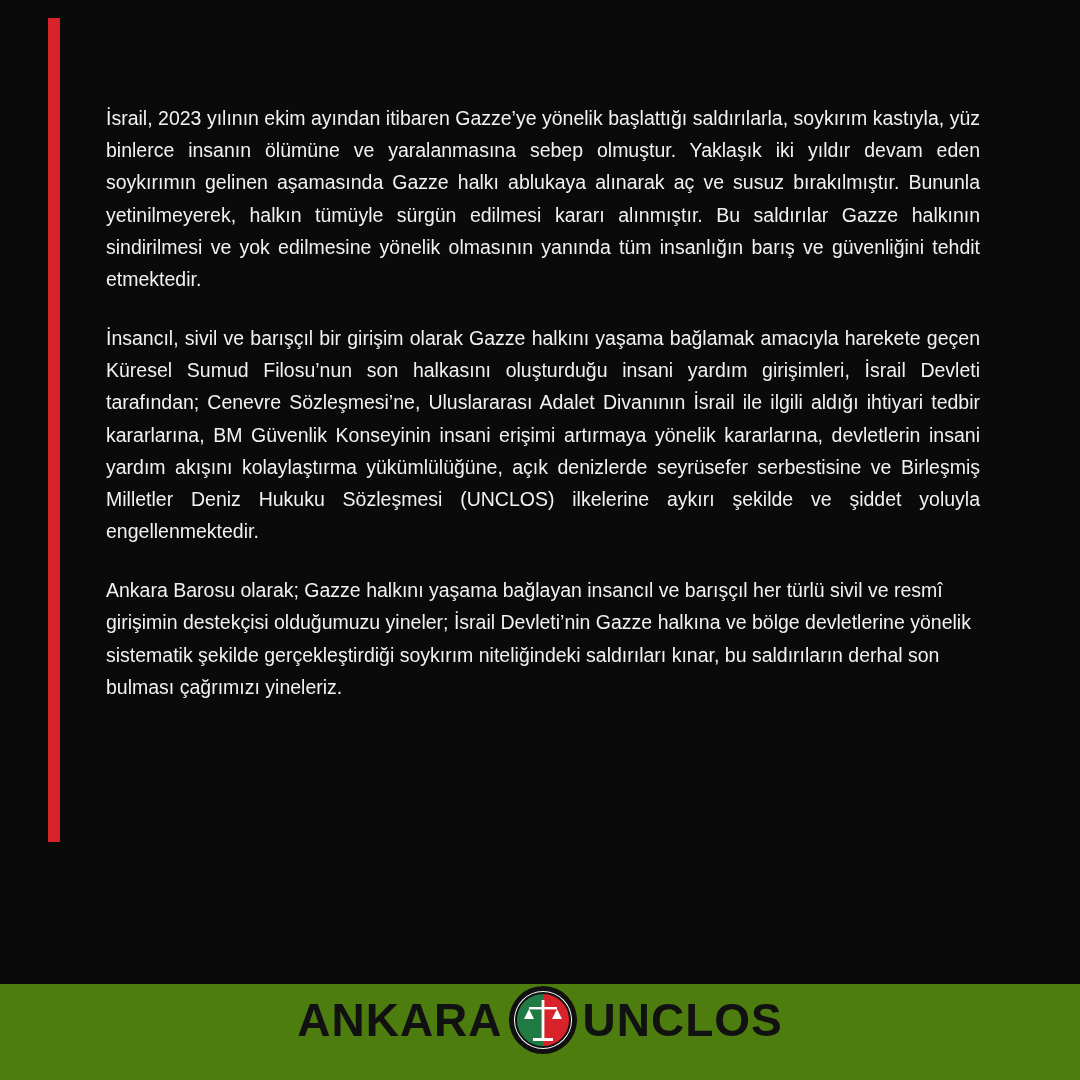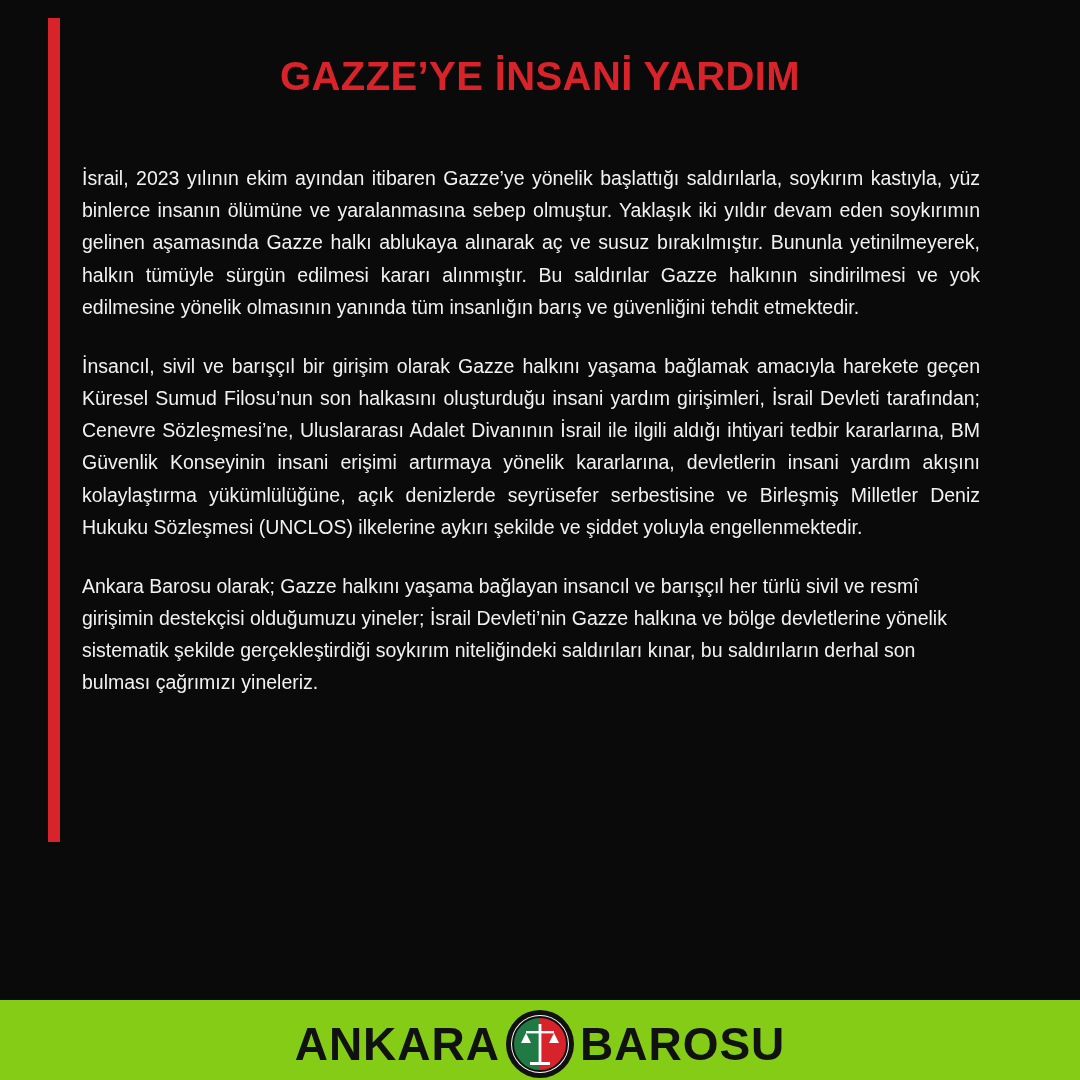--- a/index.html
+++ b/index.html
@@ -44,41 +44,41 @@
     line-height: 1.5;
     letter-spacing: 0.4px;
     padding: 46px 120px 0 120px;
     box-sizing: border-box;
   }
   .headline .line {
     display: block;
   }
   .body-text {
     margin: 0;
-    padding: 56px 100px 0 82px;
+    padding: 56px 100px 0 106px;
     box-sizing: border-box;
   }
   .body-text p {
     color: #f2f2f2;
     font-size: 19.5px;
     line-height: 1.65;
     text-align: justify;
     margin: 0 0 27px 0;
     font-weight: 400;
   }
   .body-text p:last-child {
     margin-bottom: 0;
     text-align: left;
   }
   .footer {
     flex: 0 0 auto;
-    height: 80px;
-    background: #84cc16;
+    height: 96px;
+    background: #4d7c0f;
     display: flex;
-    align-items: flex-end;
+    align-items: flex-start;
     justify-content: center;
     gap: 0;
   }
   .footer-inner {
     display: flex;
     align-items: center;
     justify-content: center;
   }
   .brand-word {
     font-size: 46px;
@@ -100,21 +100,20 @@
 </head>
 <body>
 
 <div class="poster">
 
   <div class="content-area">
 
     <div class="accent-bar"></div>
 
     <div class="headline">
-      <span class="line">GAZZE’YE İNSANİ YARDIM</span>
     </div>
 
     <div class="body-text">
       <p>İsrail, 2023 yılının ekim ayından itibaren Gazze’ye yönelik başlattığı saldırılarla, soykırım kastıyla, yüz binlerce insanın ölümüne ve yaralanmasına sebep olmuştur. Yaklaşık iki yıldır devam eden soykırımın gelinen aşamasında Gazze halkı ablukaya alınarak aç ve susuz bırakılmıştır. Bununla yetinilmeyerek, halkın tümüyle sürgün edilmesi kararı alınmıştır. Bu saldırılar Gazze halkının sindirilmesi ve yok edilmesine yönelik olmasının yanında tüm insanlığın barış ve güvenliğini tehdit etmektedir.</p>
       <p>İnsancıl, sivil ve barışçıl bir girişim olarak Gazze halkını yaşama bağlamak amacıyla harekete geçen Küresel Sumud Filosu’nun son halkasını oluşturduğu insani yardım girişimleri, İsrail Devleti tarafından; Cenevre Sözleşmesi’ne, Uluslararası Adalet Divanının İsrail ile ilgili aldığı ihtiyari tedbir kararlarına, BM Güvenlik Konseyinin insani erişimi artırmaya yönelik kararlarına, devletlerin insani yardım akışını kolaylaştırma yükümlülüğüne, açık denizlerde seyrüsefer serbestisine ve Birleşmiş Milletler Deniz Hukuku Sözleşmesi (UNCLOS) ilkelerine aykırı şekilde ve şiddet yoluyla engellenmektedir.</p>
       <p>Ankara Barosu olarak; Gazze halkını yaşama bağlayan insancıl ve barışçıl her türlü sivil ve resmî girişimin destekçisi olduğumuzu yineler; İsrail Devleti’nin Gazze halkına ve bölge devletlerine yönelik sistematik şekilde gerçekleştirdiği soykırım niteliğindeki saldırıları kınar, bu saldırıların derhal son bulması çağrımızı yineleriz.</p>
     </div>
 
   </div>
 
@@ -129,17 +128,17 @@
           <path d="M36 9 A27 27 0 0 0 36 63 Z" fill="#1f7a43"></path>
           <path d="M36 9 A27 27 0 0 1 36 63 Z" fill="#d8232a"></path>
           <circle cx="36" cy="36" r="27" fill="none" stroke="#111111" stroke-width="2"></circle>
           <rect x="34.6" y="16" width="2.8" height="40" fill="#ffffff"></rect>
           <rect x="22" y="23" width="28" height="2.4" fill="#ffffff"></rect>
           <rect x="26" y="54" width="20" height="3" fill="#ffffff"></rect>
           <path d="M22 25 L17 35 L27 35 Z" fill="#ffffff"></path>
           <path d="M50 25 L45 35 L55 35 Z" fill="#ffffff"></path>
         </svg>
       </span>
-      <span class="brand-word brand-right">BAROSU</span>
+      <span class="brand-word brand-right">UNCLOS</span>
     </div>
   </div>
 
 </div>
 
 </body></html>

